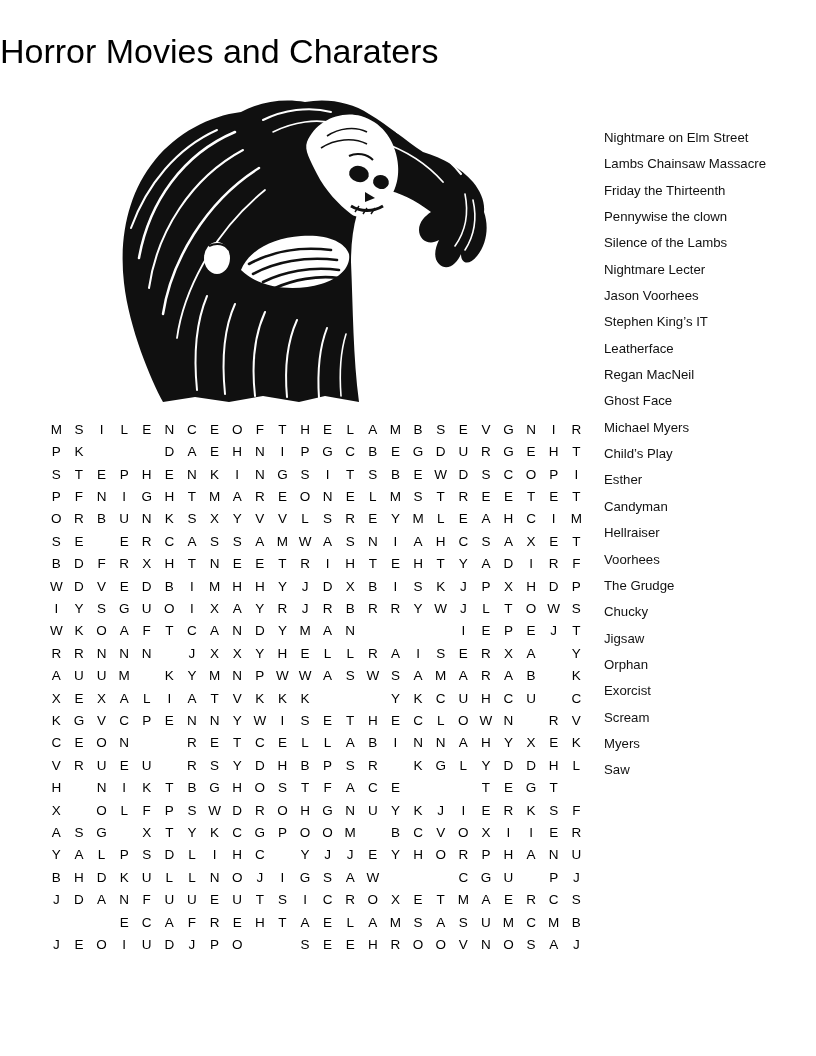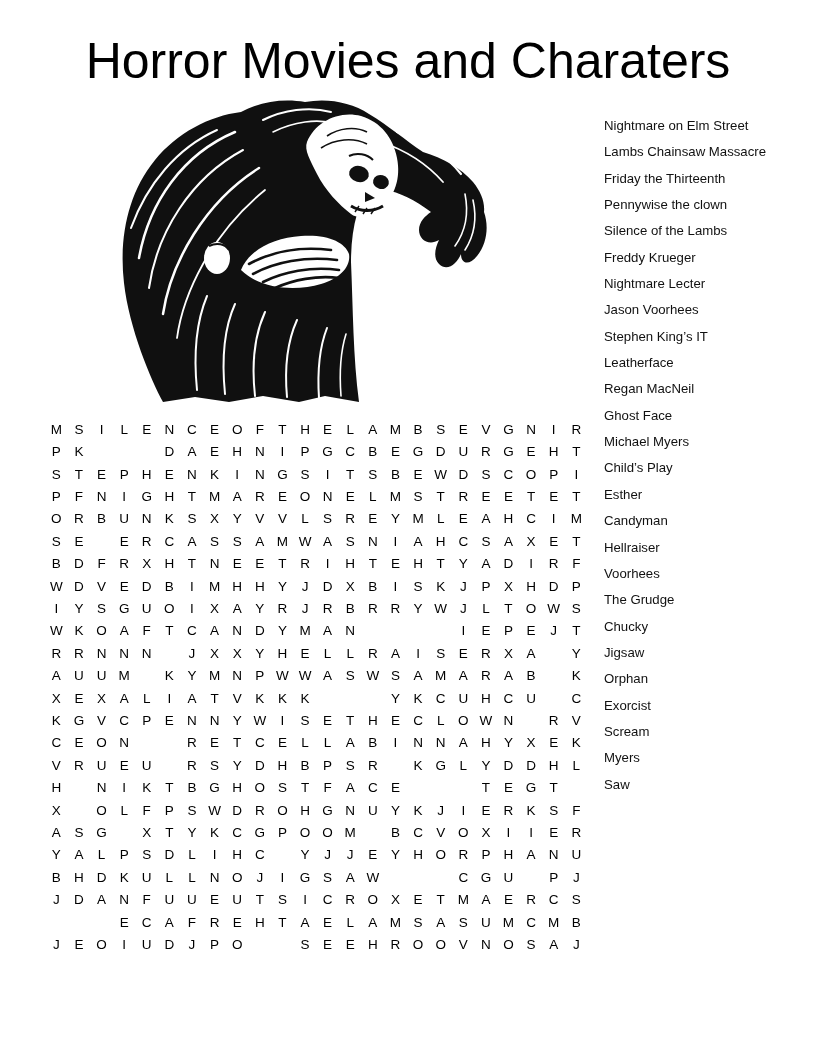--- a/index.html
+++ b/index.html
@@ -2,25 +2,25 @@
 <html><head>
 <meta charset="utf-8">
 <style>
   html,body{margin:0;padding:0;background:#fff;}
   .page{
     position:relative; width:816px; height:1056px; background:#ffffff;
     font-family:"Liberation Sans", sans-serif; overflow:hidden; color:#000;
   }
   .title{
     position:absolute; top:32px; left:0; width:100%;
-    text-align:center; font-size:50px; font-weight:400; color:#000;
+    text-align:left; font-size:34px; font-weight:400; color:#000;
     white-space:nowrap;
   }
   .illustration{ position:absolute; left:113px; top:98px; }
-  .words{ position:absolute; left:604px; top:113px; }
+  .words{ position:absolute; left:604px; top:125px; }
   .word{
     height:26.35px; line-height:26.35px; font-size:13.2px; color:#111;
     white-space:nowrap;
   }
   .grid{
     position:absolute; left:45px; top:418px;
     display:grid; grid-template-columns:repeat(24,22.61px); grid-auto-rows:22.42px;
   }
   .cell{
     display:flex; align-items:center; justify-content:center;
@@ -92,21 +92,20 @@
       <path d="M242,114 L246,108 M250,116 L254,110 M258,116 L262,110" stroke="#101010" stroke-width="1.4" fill="none"></path>
     </g>
   </svg>
 
   <div class="words">
       <div class="word">Nightmare on Elm Street</div>
       <div class="word">Lambs Chainsaw Massacre</div>
       <div class="word">Friday the Thirteenth</div>
       <div class="word">Pennywise the clown</div>
       <div class="word">Silence of the Lambs</div>
-      <div class="word">Freddy Krueger</div>
       <div class="word">Nightmare Lecter</div>
       <div class="word">Jason Voorhees</div>
       <div class="word">Stephen King’s IT</div>
       <div class="word">Leatherface</div>
       <div class="word">Regan MacNeil</div>
       <div class="word">Ghost Face</div>
       <div class="word">Michael Myers</div>
       <div class="word">Child’s Play</div>
       <div class="word">Esther</div>
       <div class="word">Candyman</div>

